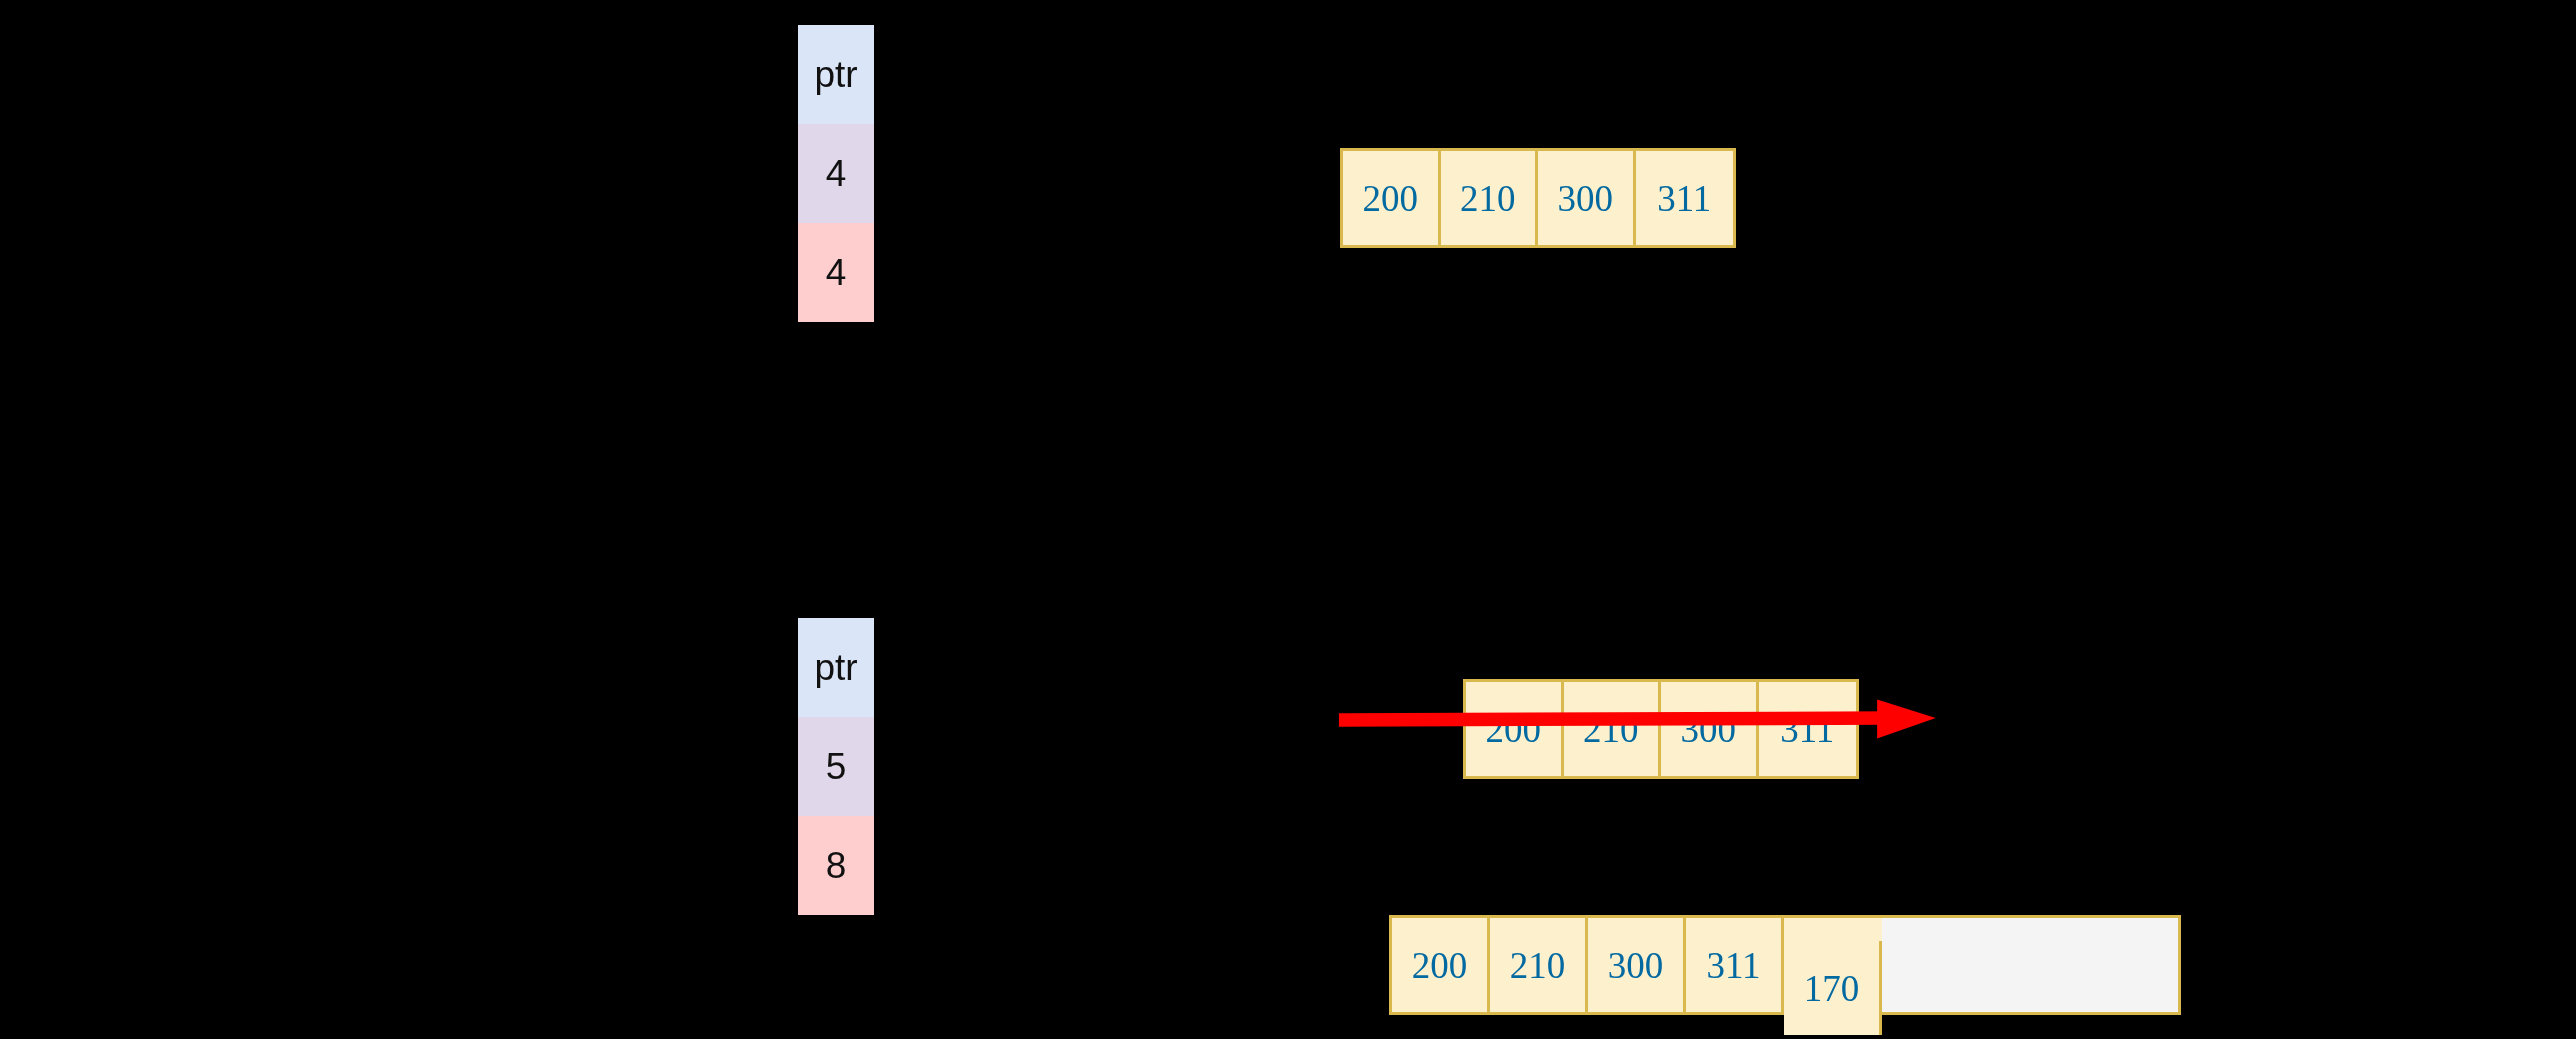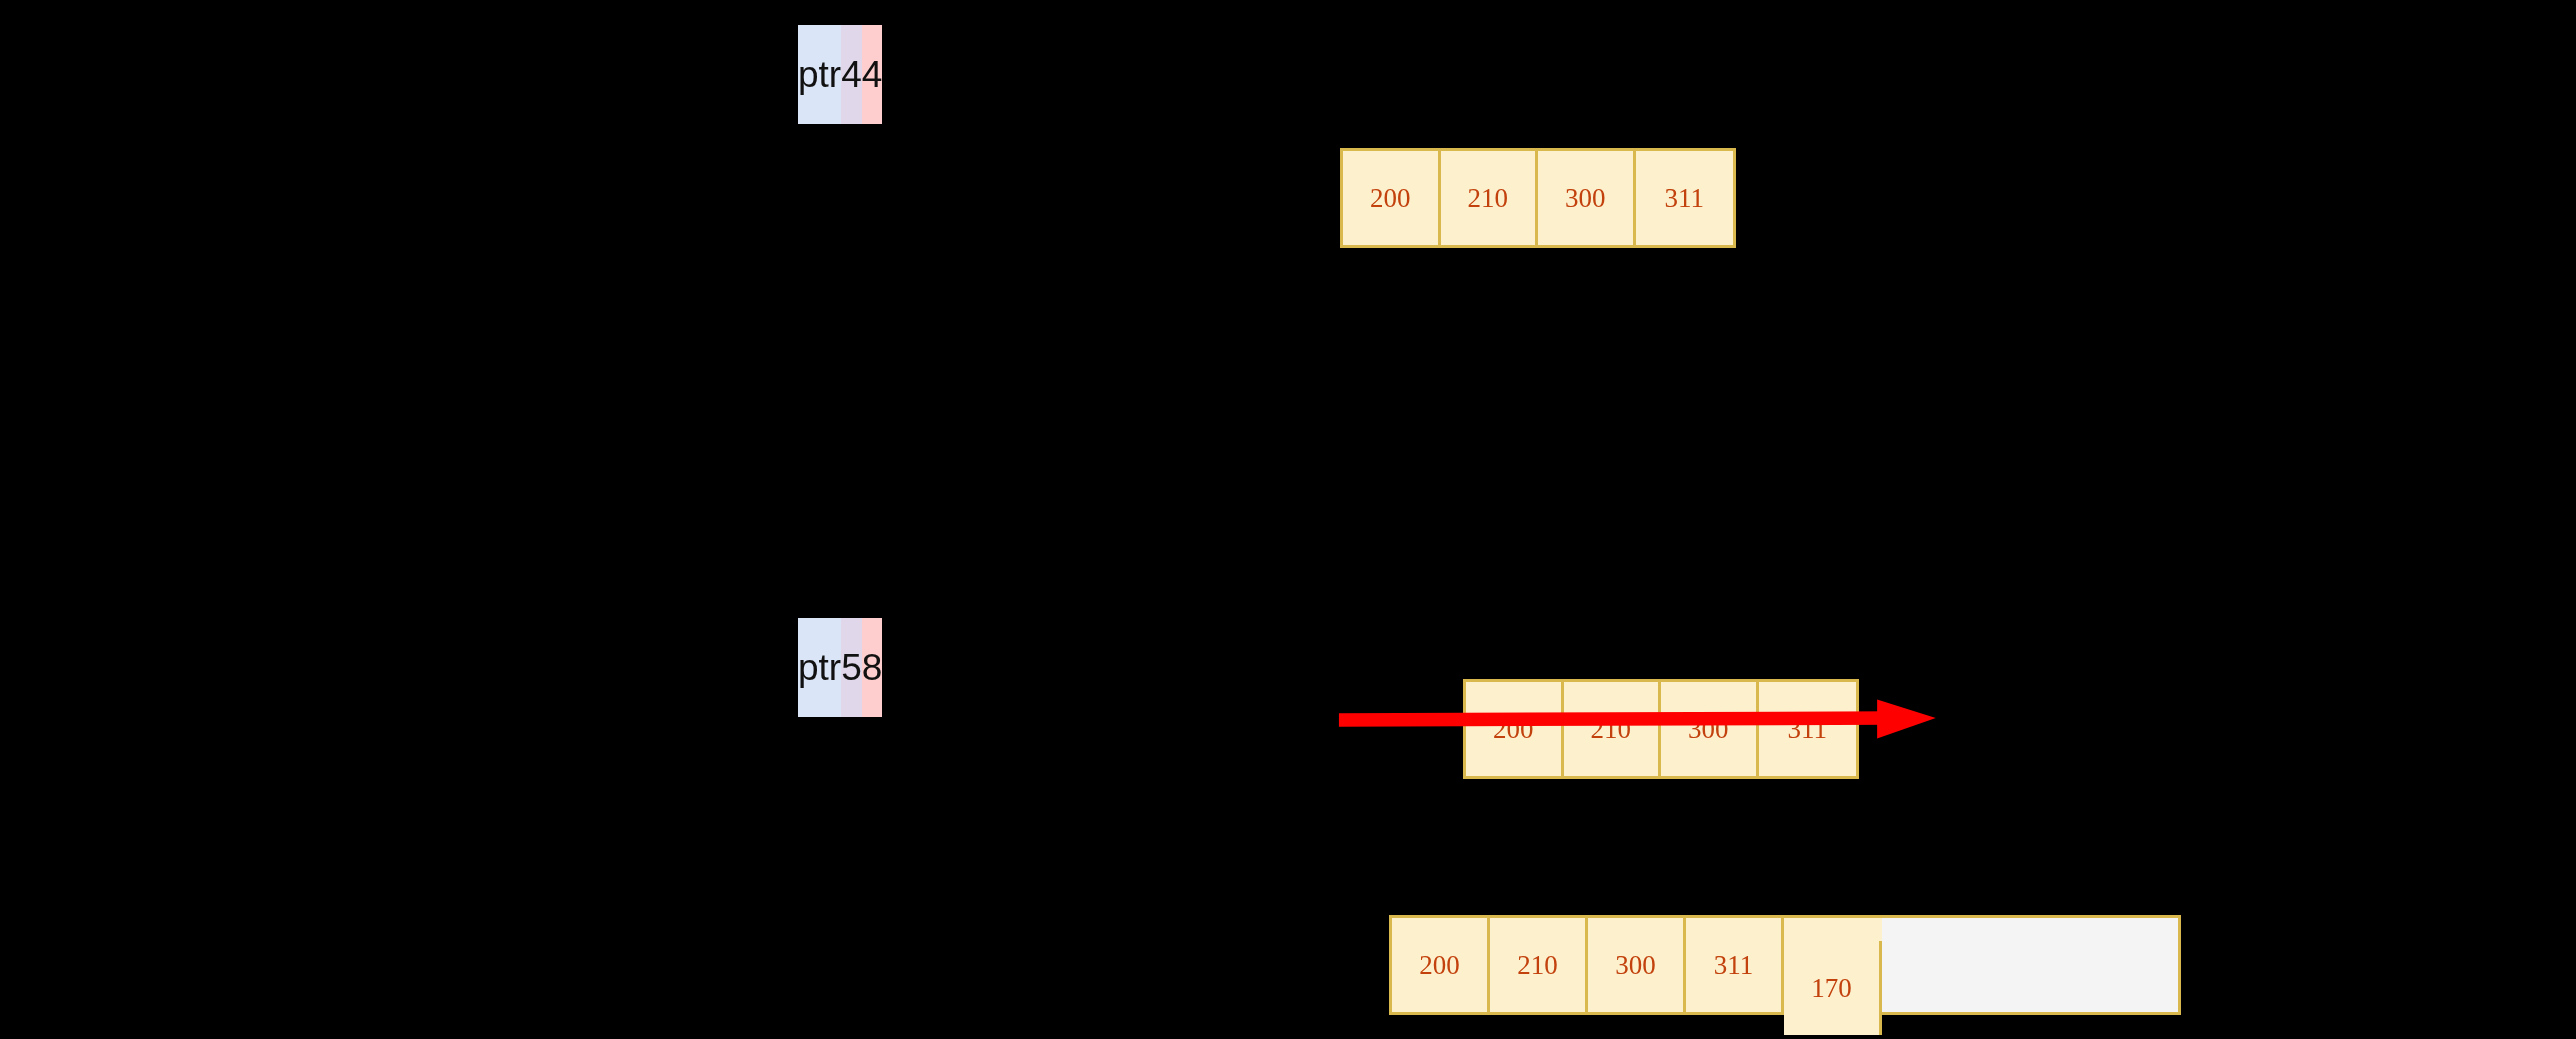--- a/index.html
+++ b/index.html
@@ -12,23 +12,23 @@
     width: 2576px;
     height: 1040px;
     background: #000000;
     overflow: hidden;
     font-family: "Liberation Sans", sans-serif;
   }
 
   
   .struct {
     position: absolute;
-    width: 105px;
+    width: 76px;
     display: flex;
-    flex-direction: row;
+    flex-direction: column;
   }
   .struct-cell {
     height: 99px;
     display: flex;
     align-items: center;
     justify-content: center;
     font-size: 37px;
     color: #111111;
     line-height: 1;
     box-sizing: border-box;
@@ -47,22 +47,22 @@
   }
   .array-cell {
     width: 99px;
     height: 100%;
     box-sizing: border-box;
     border-right: 3.1px solid #d9b94d;
     background: #fdf0cd;
     display: flex;
     align-items: center;
     justify-content: center;
-    font-size: 27px;
-    color: #c2410c;
+    font-size: 37px;
+    color: #0369a1;
     font-family: "Liberation Serif", serif;
     line-height: 1;
   }
   .array-cell:last-child { border-right: none; }
   .array-cell.empty {
     background: #f4f4f4;
     width: 299px;
     border-right: none;
   }
   .array-cell.tail-border { border-right: 3.1px solid #d9b94d; margin-top: 23px; }

